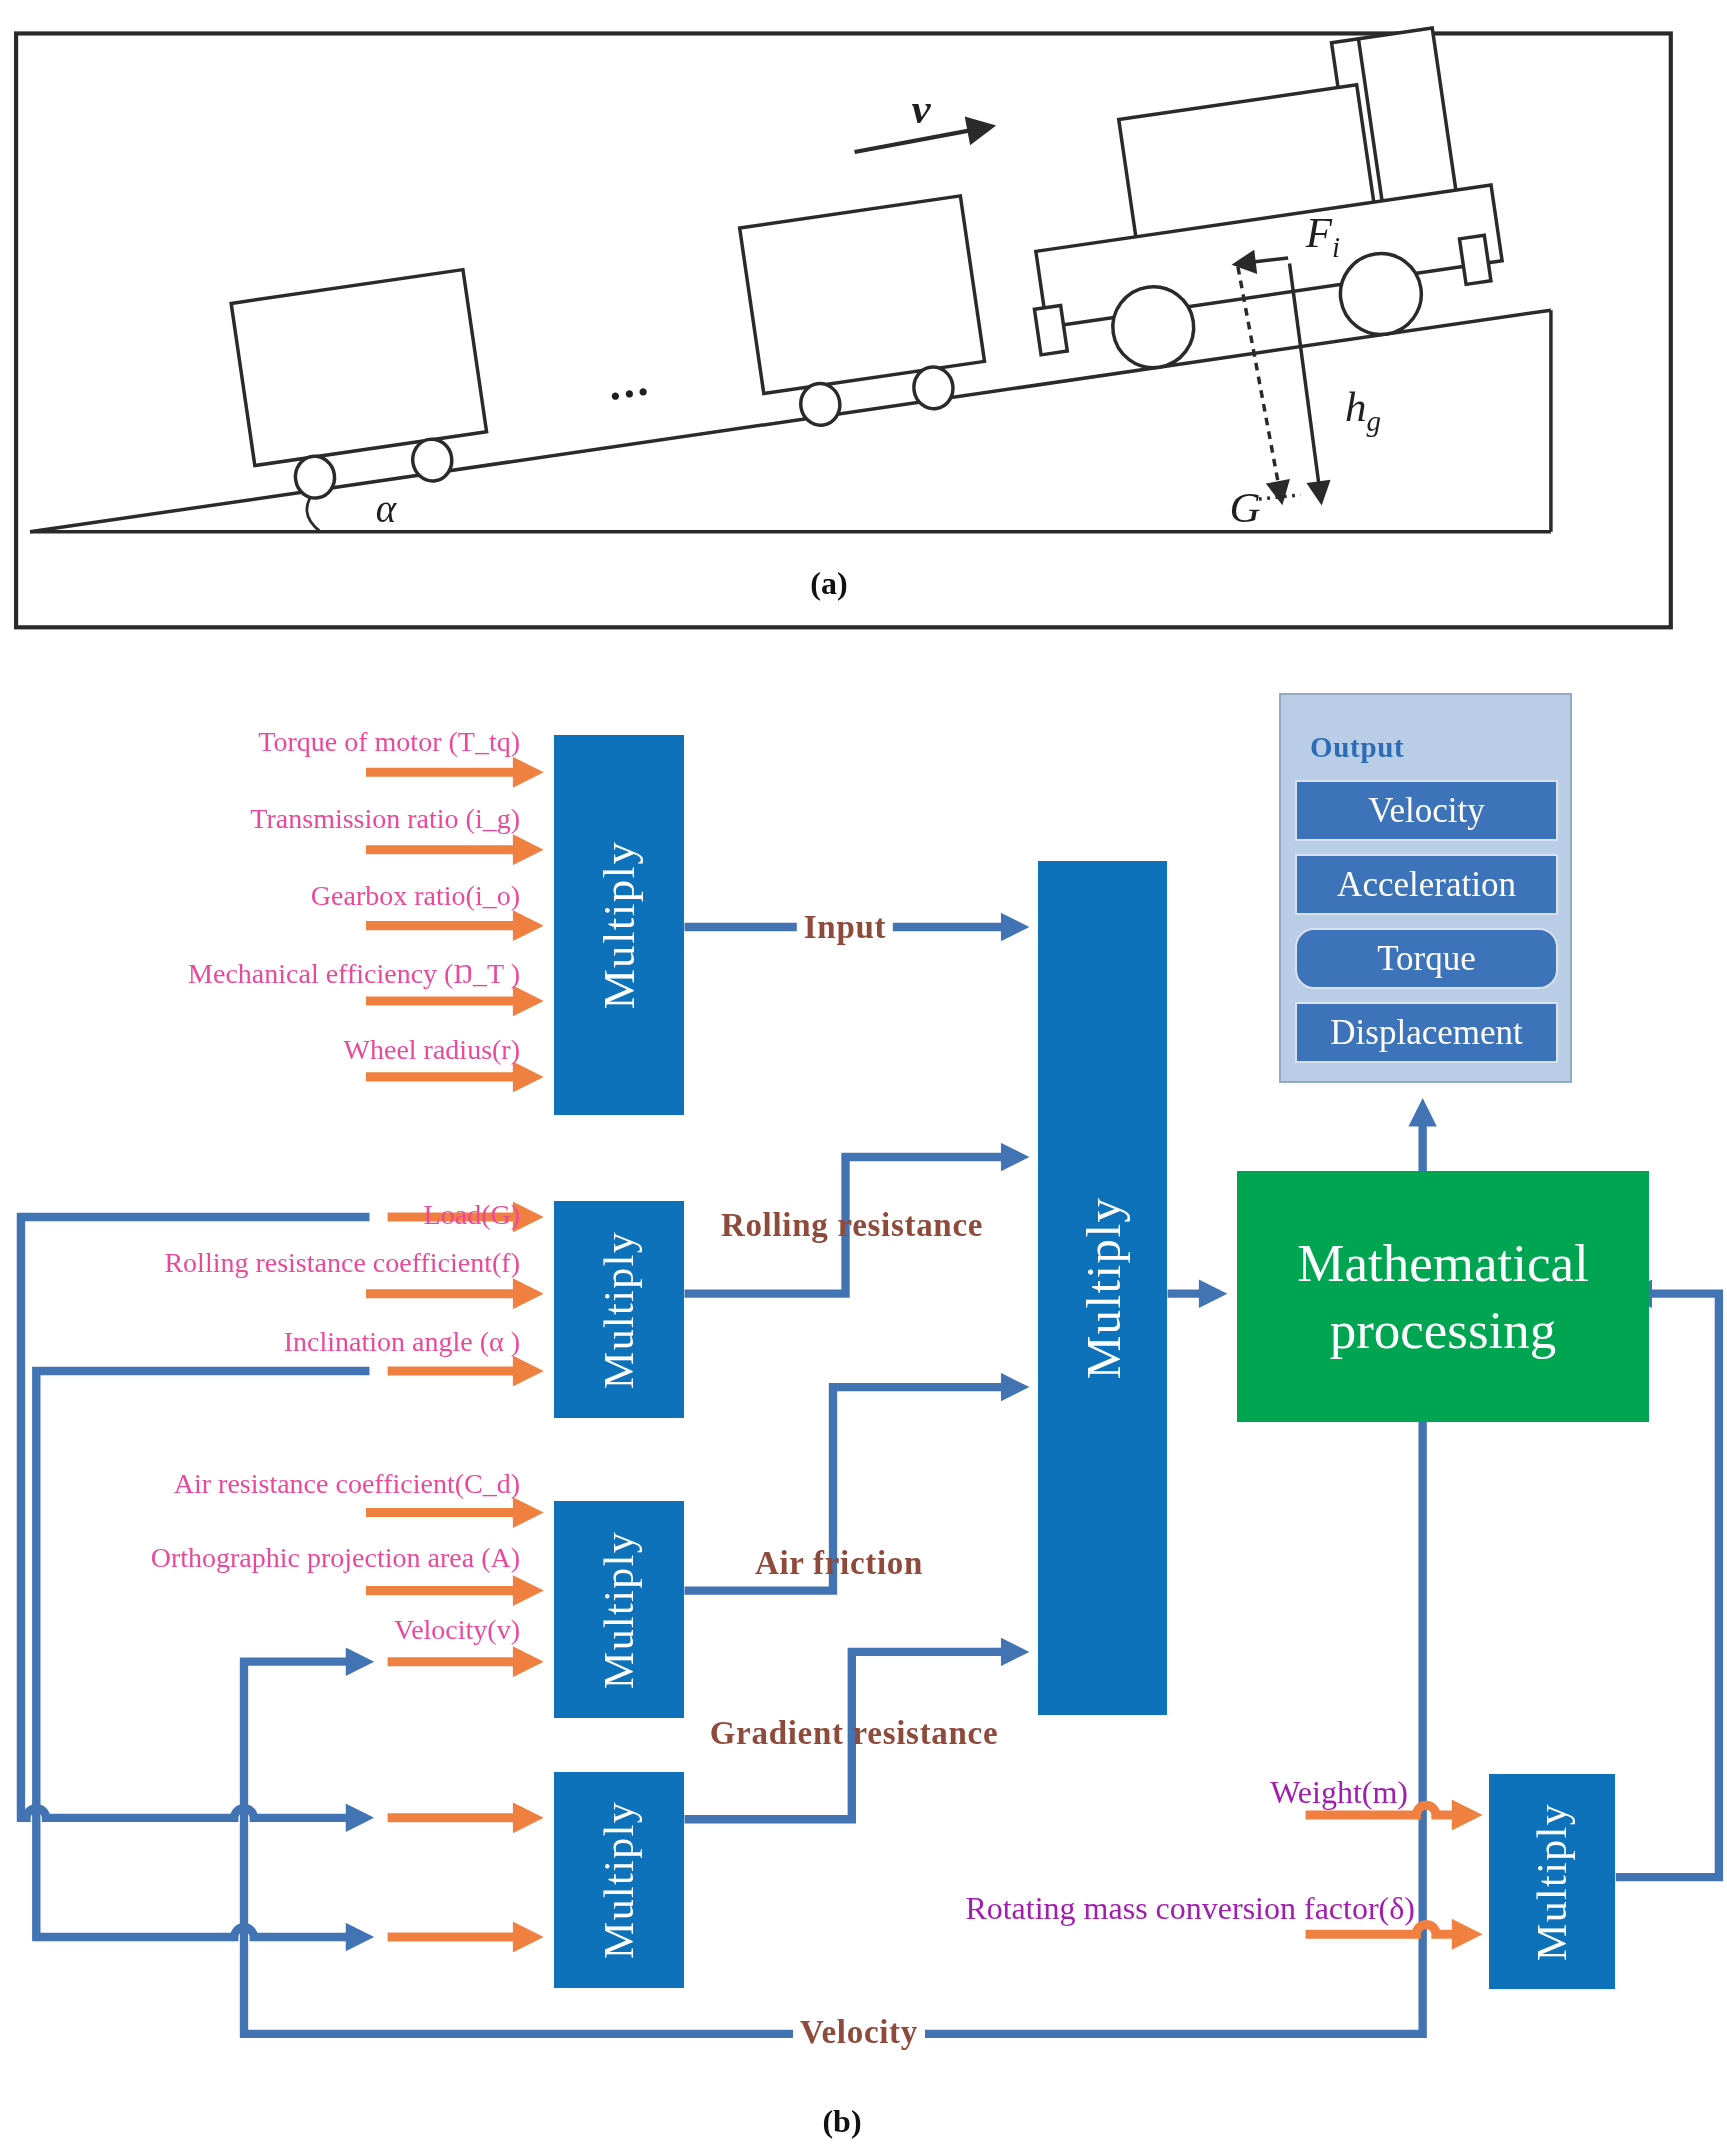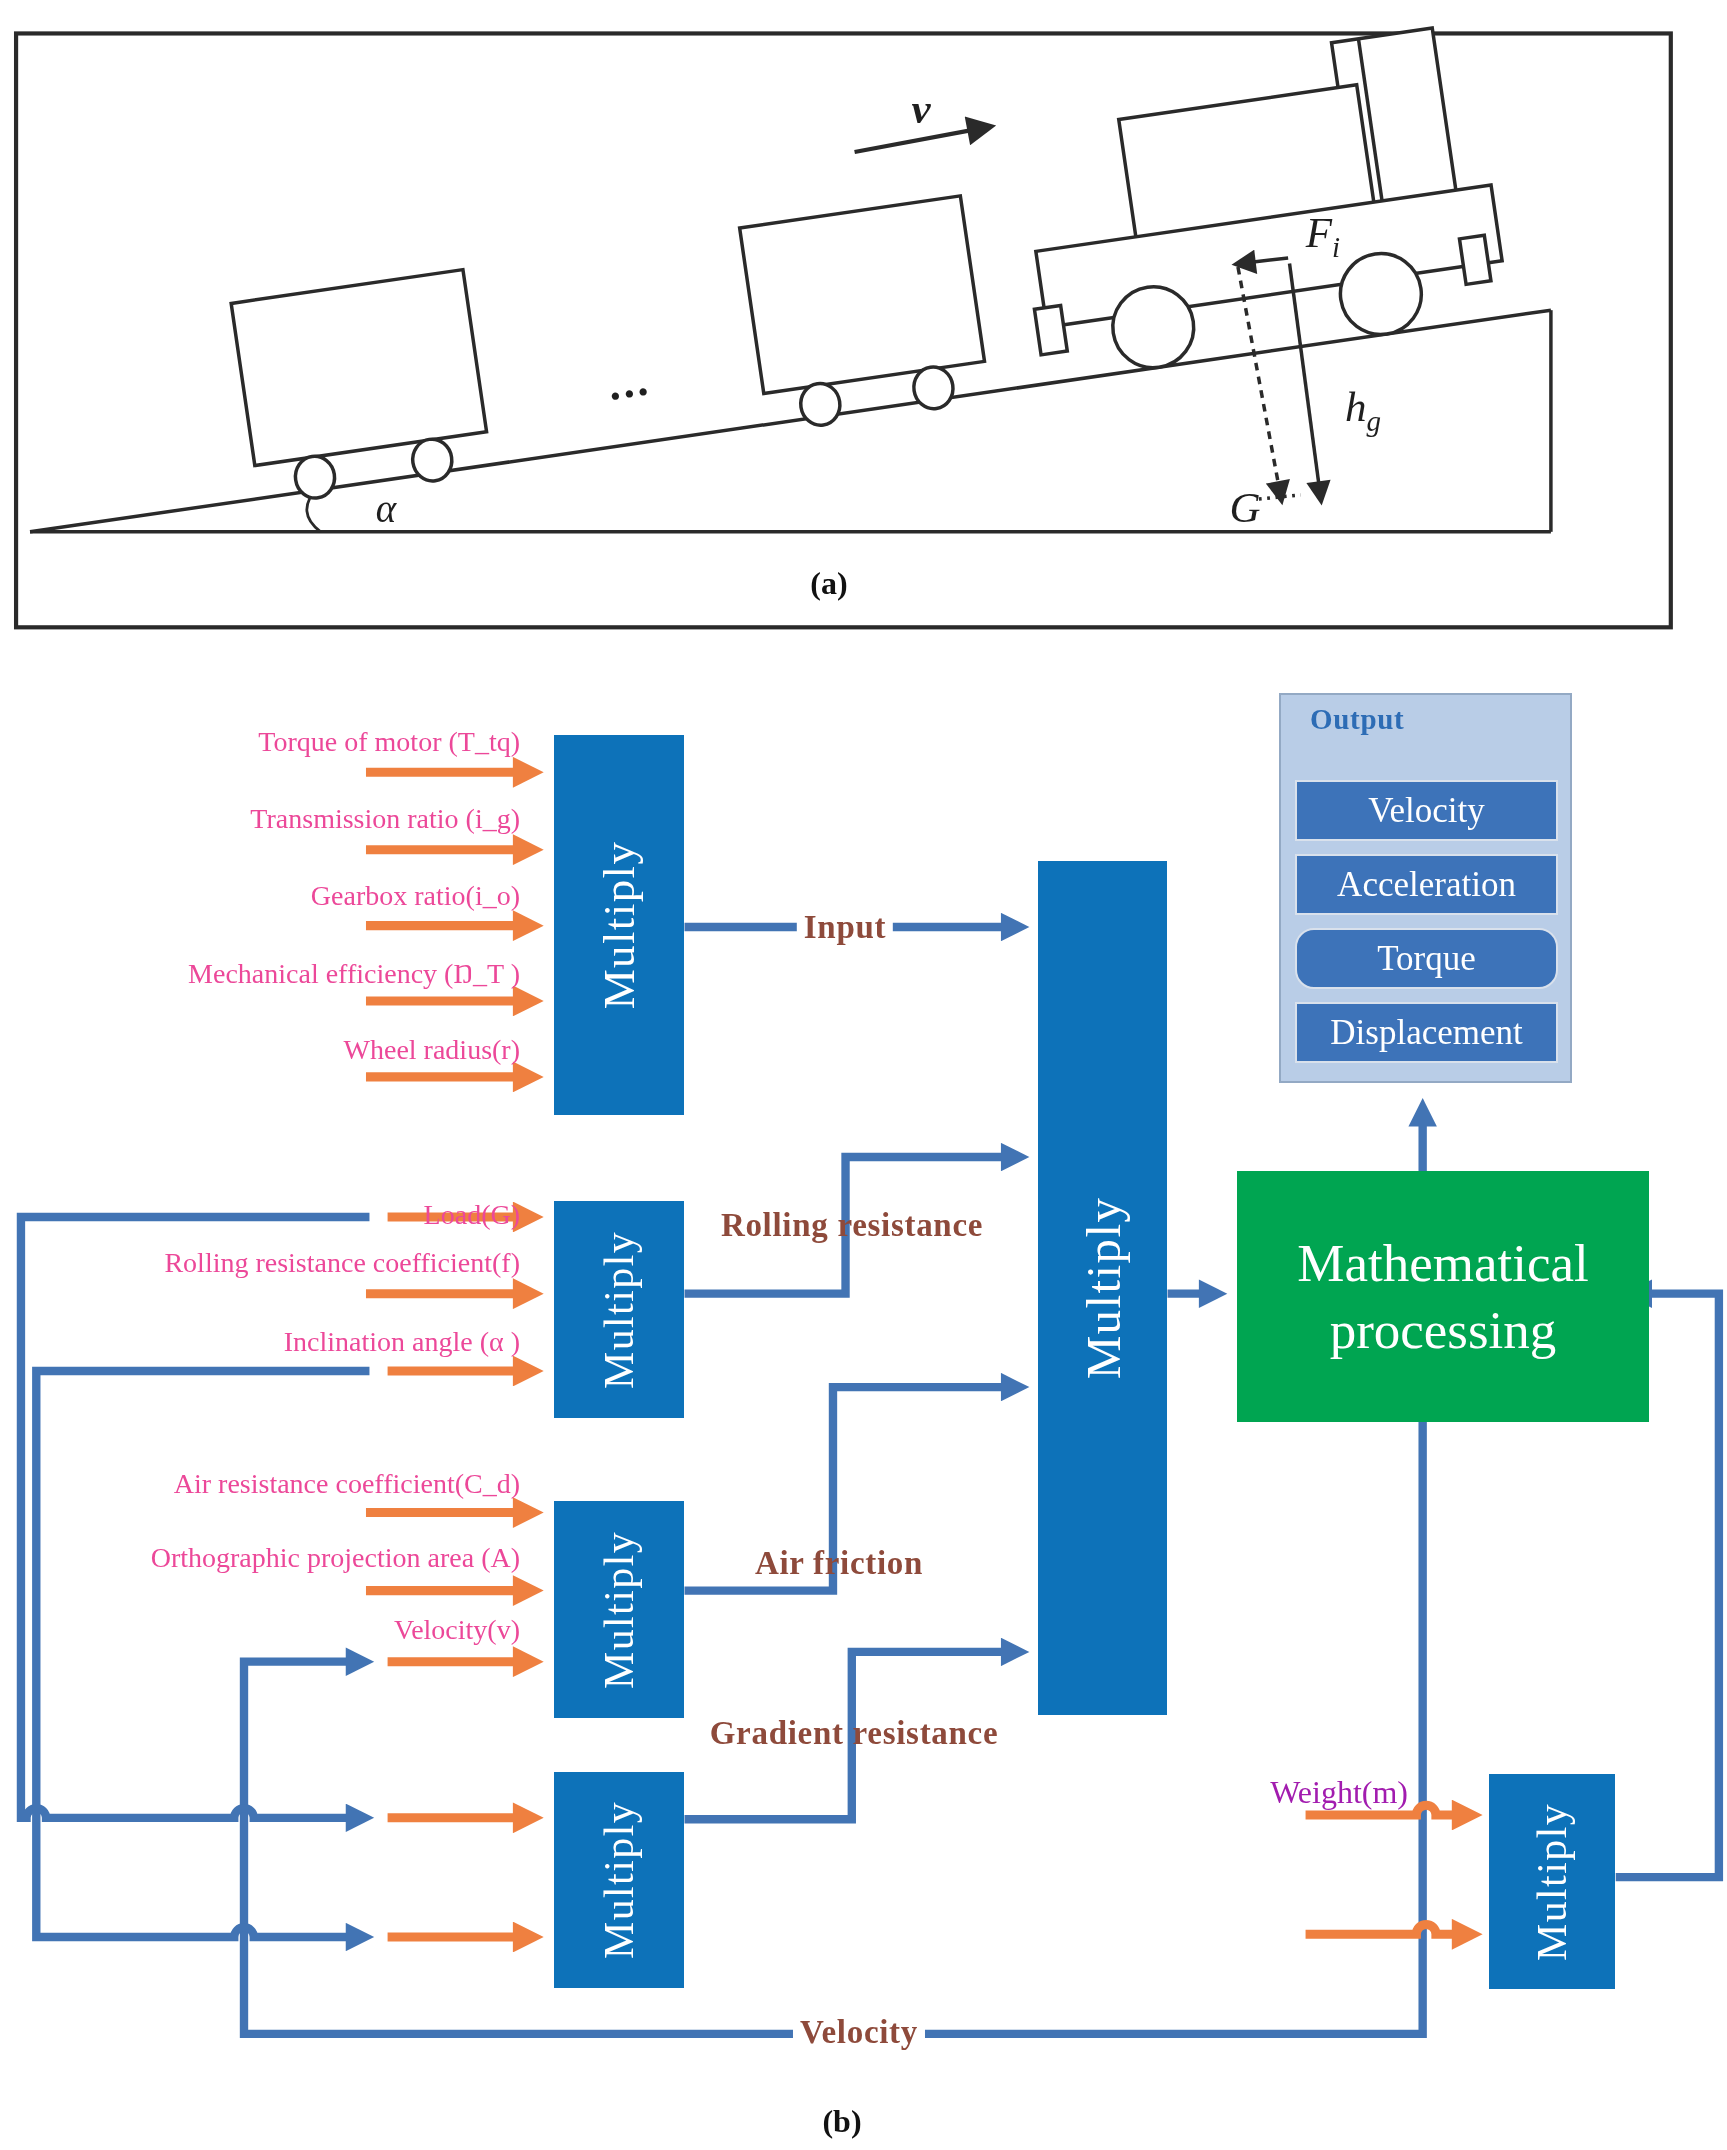--- a/index.html
+++ b/index.html
@@ -13,21 +13,21 @@
          color:#fff;font-size:42px;letter-spacing:1.4px;white-space:nowrap;}
   .mblock.big .vtext{font-size:49px;}
   .mblock.tall .vtext{font-size:45px;}
 
   #green{position:absolute;left:1237px;top:1171px;width:412px;height:251px;background:#00a551;
          display:flex;align-items:center;justify-content:flex-end;text-align:center;
          color:#fff;font-size:53px;line-height:1.25;padding:0 28px;box-sizing:border-box;}
 
   #outpanel{position:absolute;left:1279px;top:693px;width:293px;height:390px;
             background:#b9cde7;border:2.1px solid #93a9c4;box-sizing:border-box;}
-  #outpanel .title{position:absolute;left:29px;top:8px;color:#2d6cb5;font-weight:bold;
+  #outpanel .title{position:absolute;left:29px;top:36px;color:#2d6cb5;font-weight:bold;
                    font-size:29px;letter-spacing:0.7px;}
   .obtn{position:absolute;left:14px;width:263px;height:61px;background:#3d73b9;
         border:2.1px solid #d9e1ec;box-sizing:border-box;color:#fff;font-size:35px;
         display:flex;align-items:center;justify-content:center;}
 
   
   .rlab{position:absolute;right:1208px;color:#ec4899;font-size:28px;white-space:nowrap;
         transform:translateY(-50%);}
   .rlab2{position:absolute;color:#a21caf;font-size:32px;white-space:nowrap;
         transform:translateY(-50%);}
@@ -195,20 +195,21 @@
 
   <span class="rlab" style="top:1187px;margin-top:28px;">Load(G)</span>
   <span class="rlab" style="top:1263px;">Rolling resistance coefficient(f)</span>
   <span class="rlab" style="top:1342px;">Inclination angle (α )</span>
 
   <span class="rlab" style="top:1484px;">Air resistance coefficient(C_d)</span>
   <span class="rlab" style="top:1558px;">Orthographic projection area (A)</span>
   <span class="rlab" style="top:1630px;">Velocity(v)</span>
 
   <span class="rlab2" style="right:320px;top:1792px;">Weight(m)</span>
+  <span class="rlab2" style="right:313px;top:1908px;">Rotating mass conversion factor(δ)</span>
 
   <span class="blab onwire" style="left:845px;top:927px;">Input</span>
   <span class="blab" style="left:852px;top:1225px;">Rolling resistance</span>
   <span class="blab" style="left:839px;top:1563px;">Air friction</span>
   <span class="blab" style="left:854px;top:1733px;">Gradient resistance</span>
   <span class="blab onwire" style="left:859px;top:2032px;">Velocity</span>
 
 </div>
 
 

